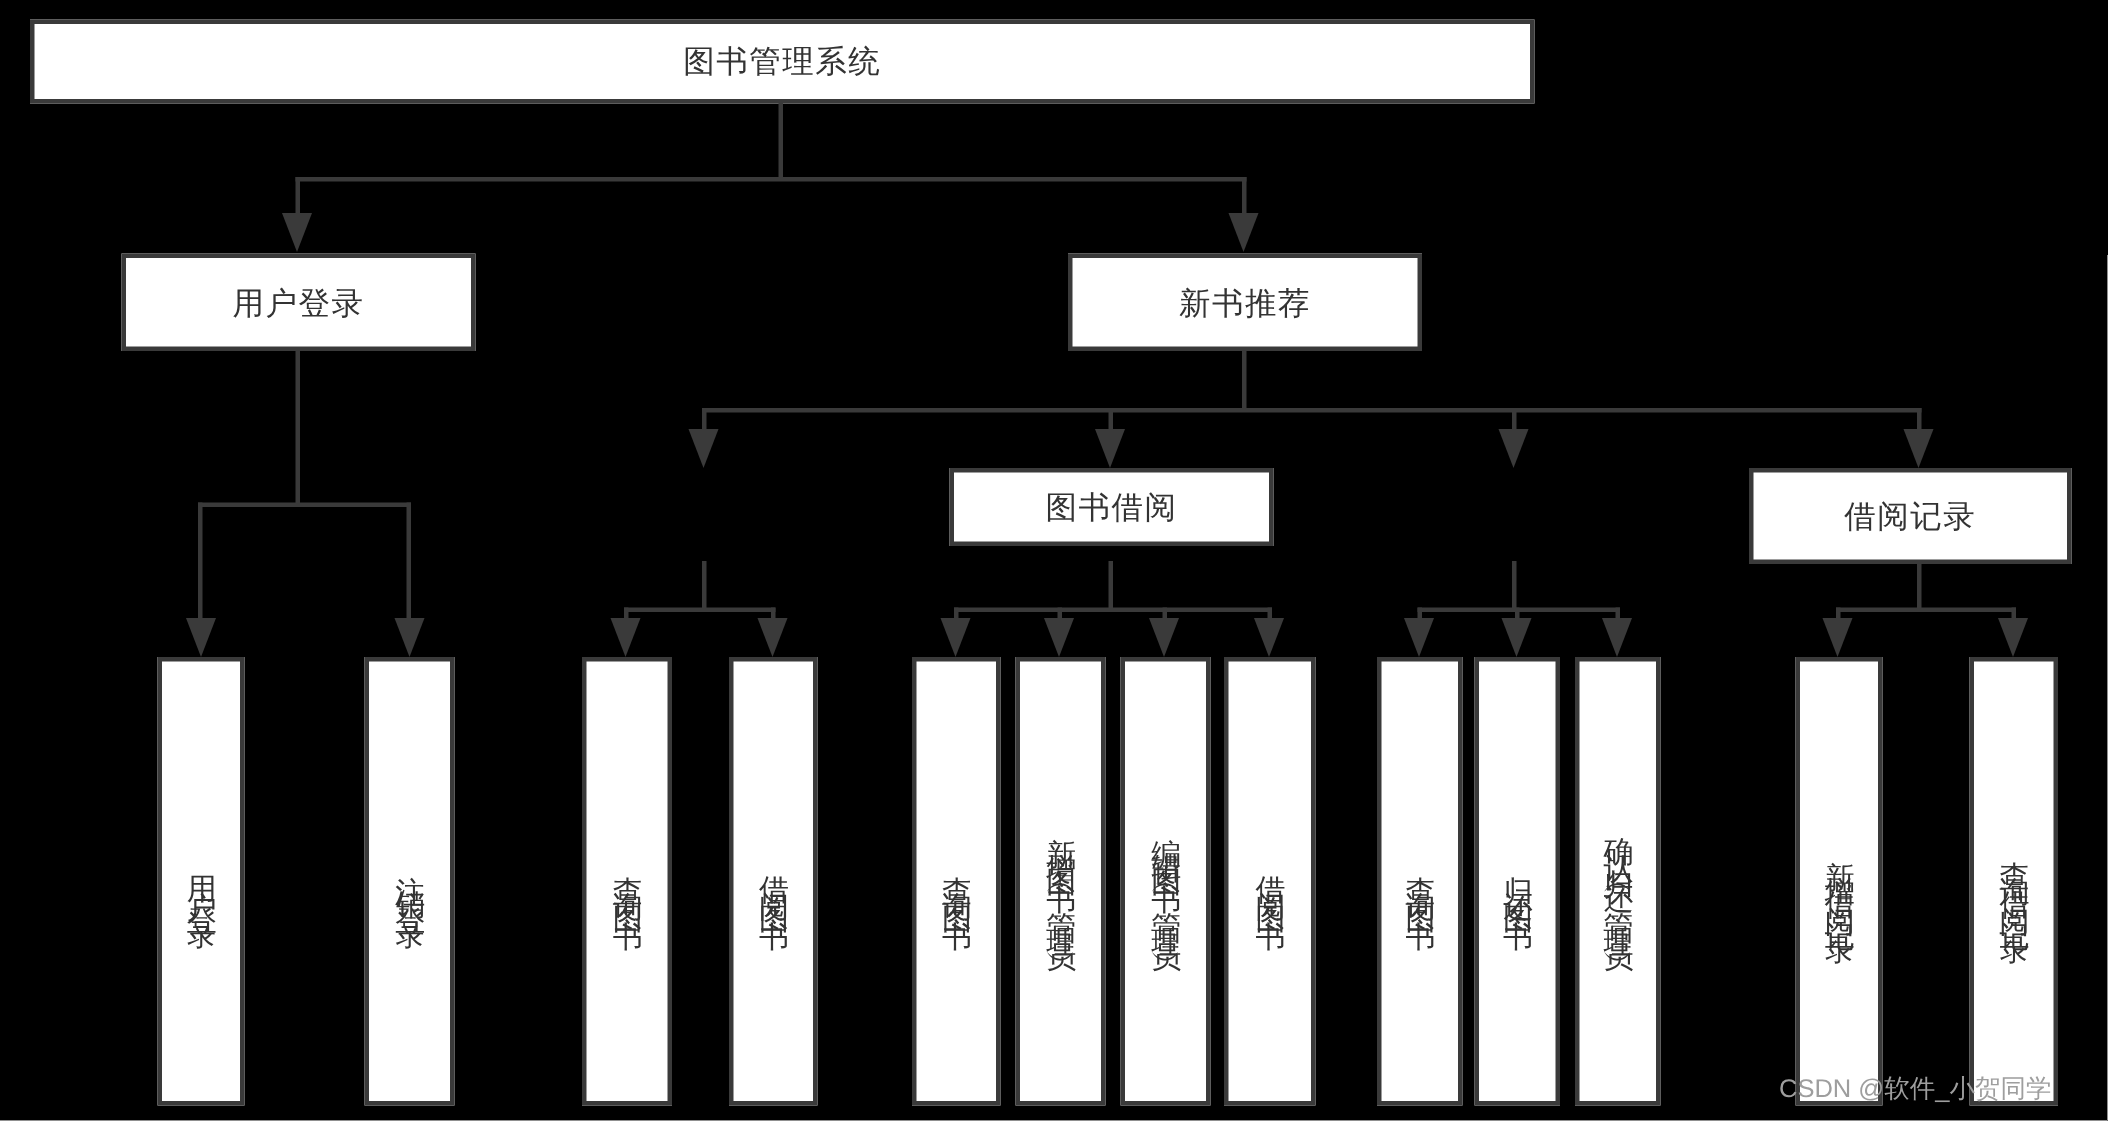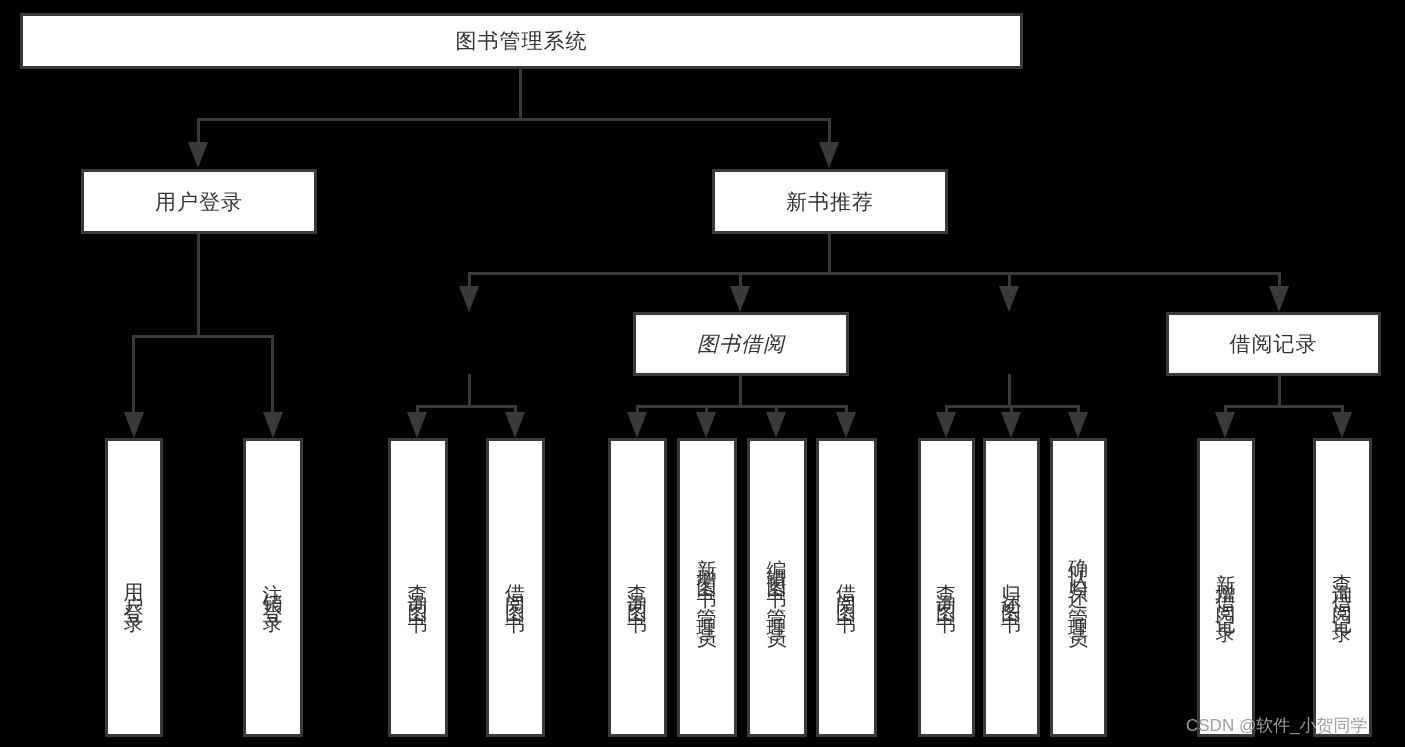--- a/index.html
+++ b/index.html
@@ -82,21 +82,21 @@
   <div class="hline" style="left:468px; top:272px; width:813px;"></div>
   <div class="vline" style="left:468px; top:272px; height:18px;"></div>
   <div class="arrow" style="left:459px; top:286px;"></div>
   <div class="vline" style="left:739px; top:272px; height:18px;"></div>
   <div class="arrow" style="left:730px; top:286px;"></div>
   <div class="vline" style="left:1008px; top:272px; height:18px;"></div>
   <div class="arrow" style="left:999px; top:286px;"></div>
   <div class="vline" style="left:1278px; top:272px; height:18px;"></div>
   <div class="arrow" style="left:1269px; top:286px;"></div>
 
-  <div class="node hbox" style="left:633px; top:312px; width:216px; height:64px;font-style:italic;">
+  <div class="node hbox" style="left:633px; top:312px; width:216px; height:52px;">
     <span>图书借阅</span>
   </div>
   <div class="node hbox" style="left:1166px; top:312px; width:215px; height:64px;">
     <span>借阅记录</span>
   </div>
 
   <div class="vline" style="left:468px; top:374px; height:34px;"></div>
   <div class="hline" style="left:416px; top:405px; width:101px;"></div>
   <div class="vline" style="left:416px; top:405px; height:12px;"></div>
   <div class="arrow" style="left:407px; top:412px;"></div>

